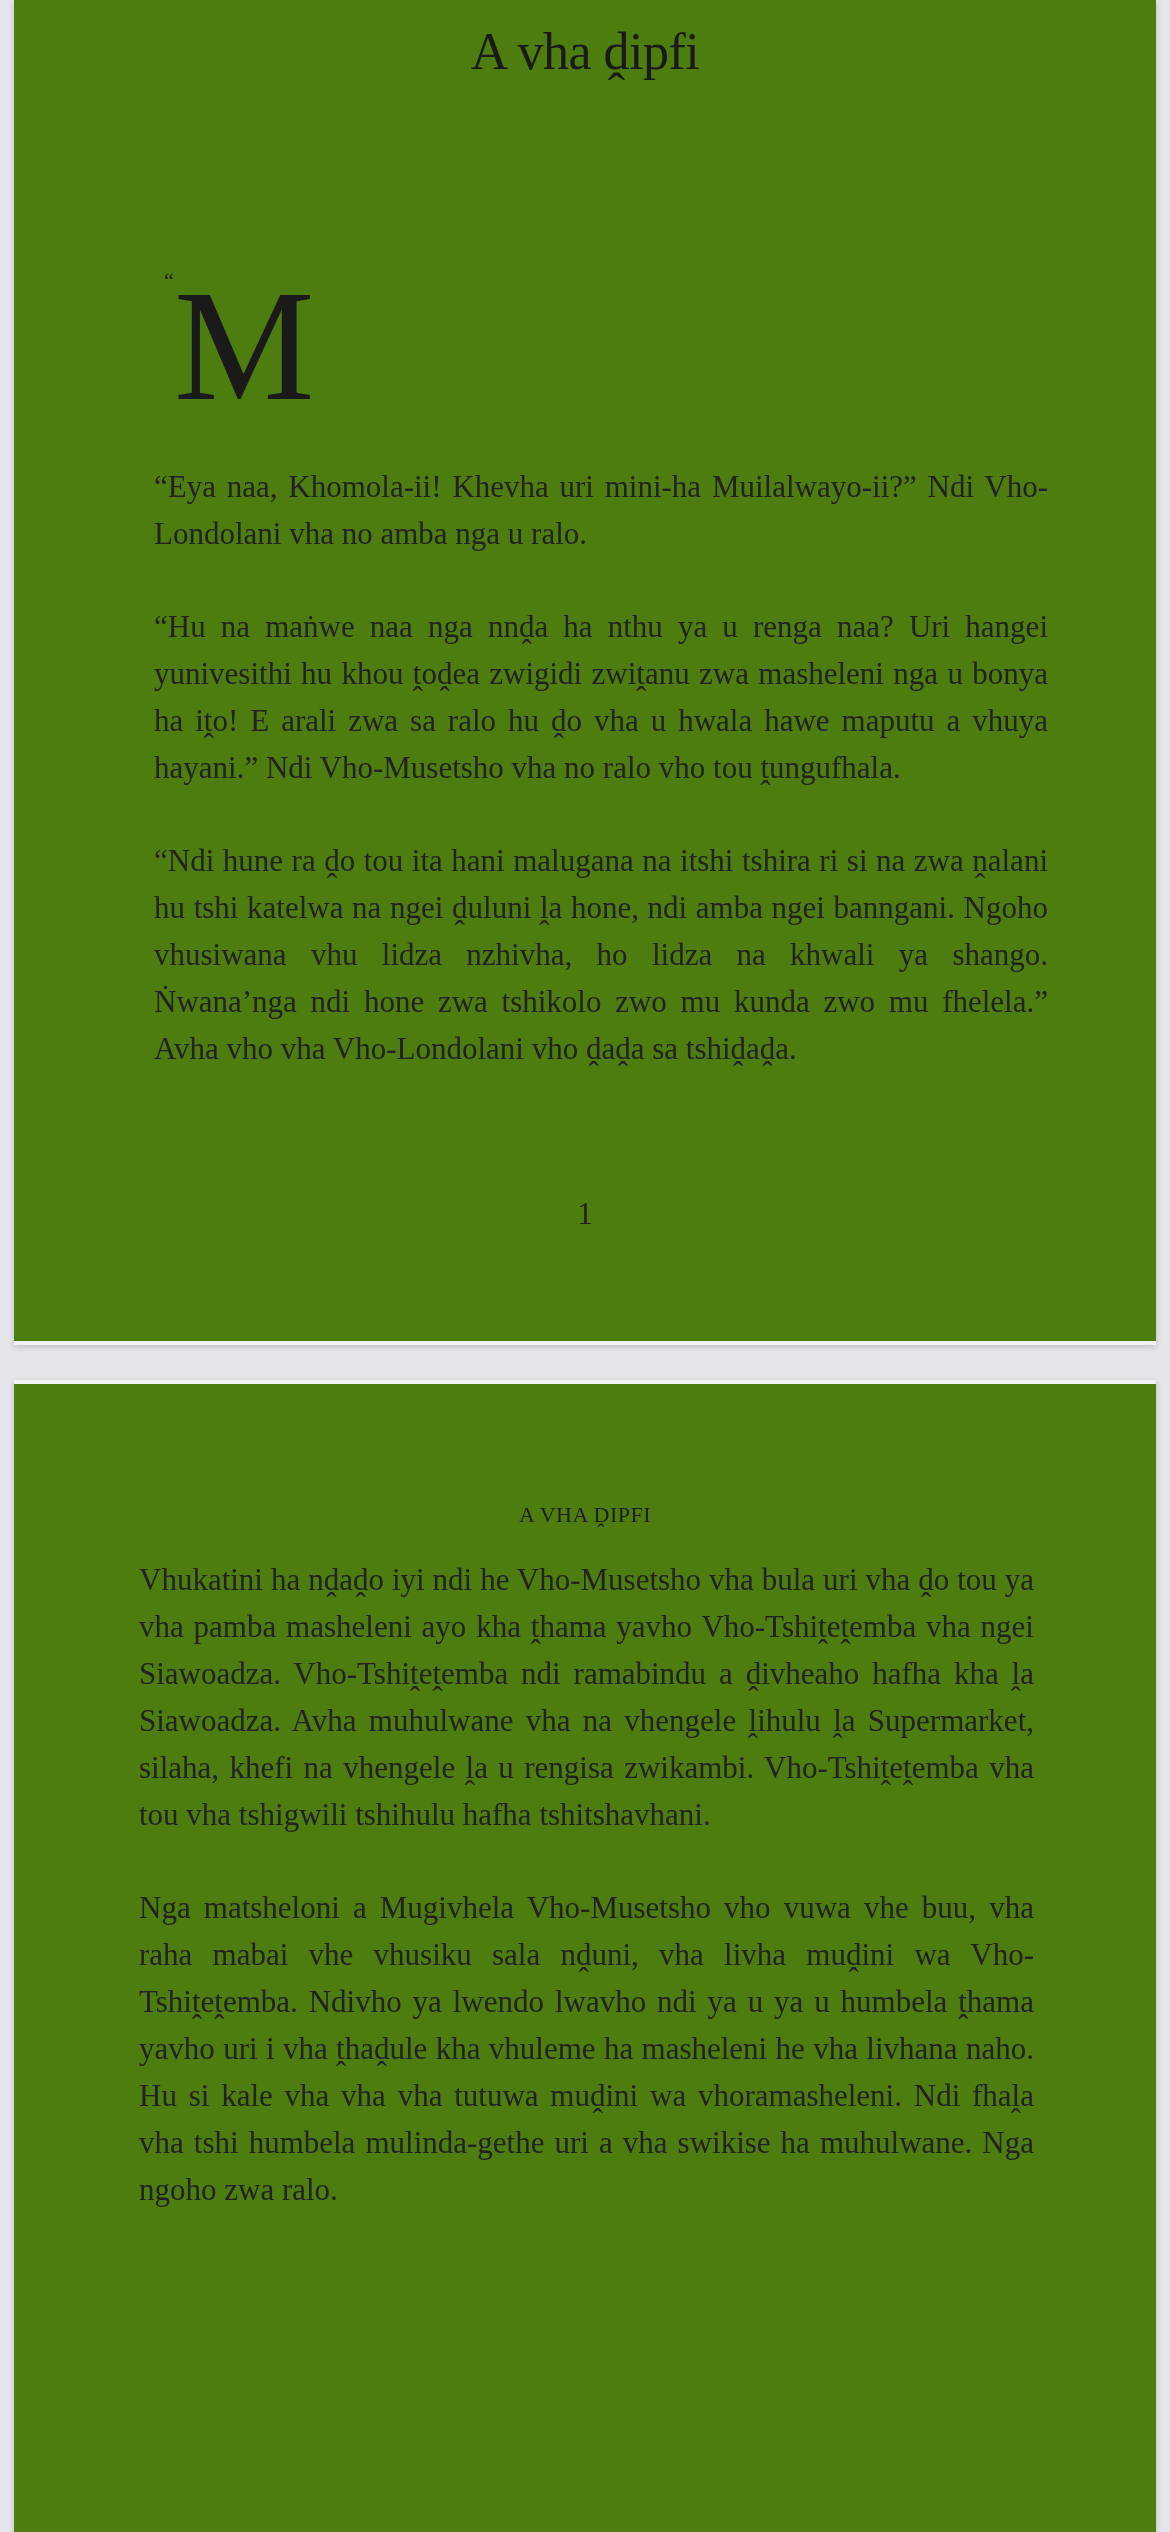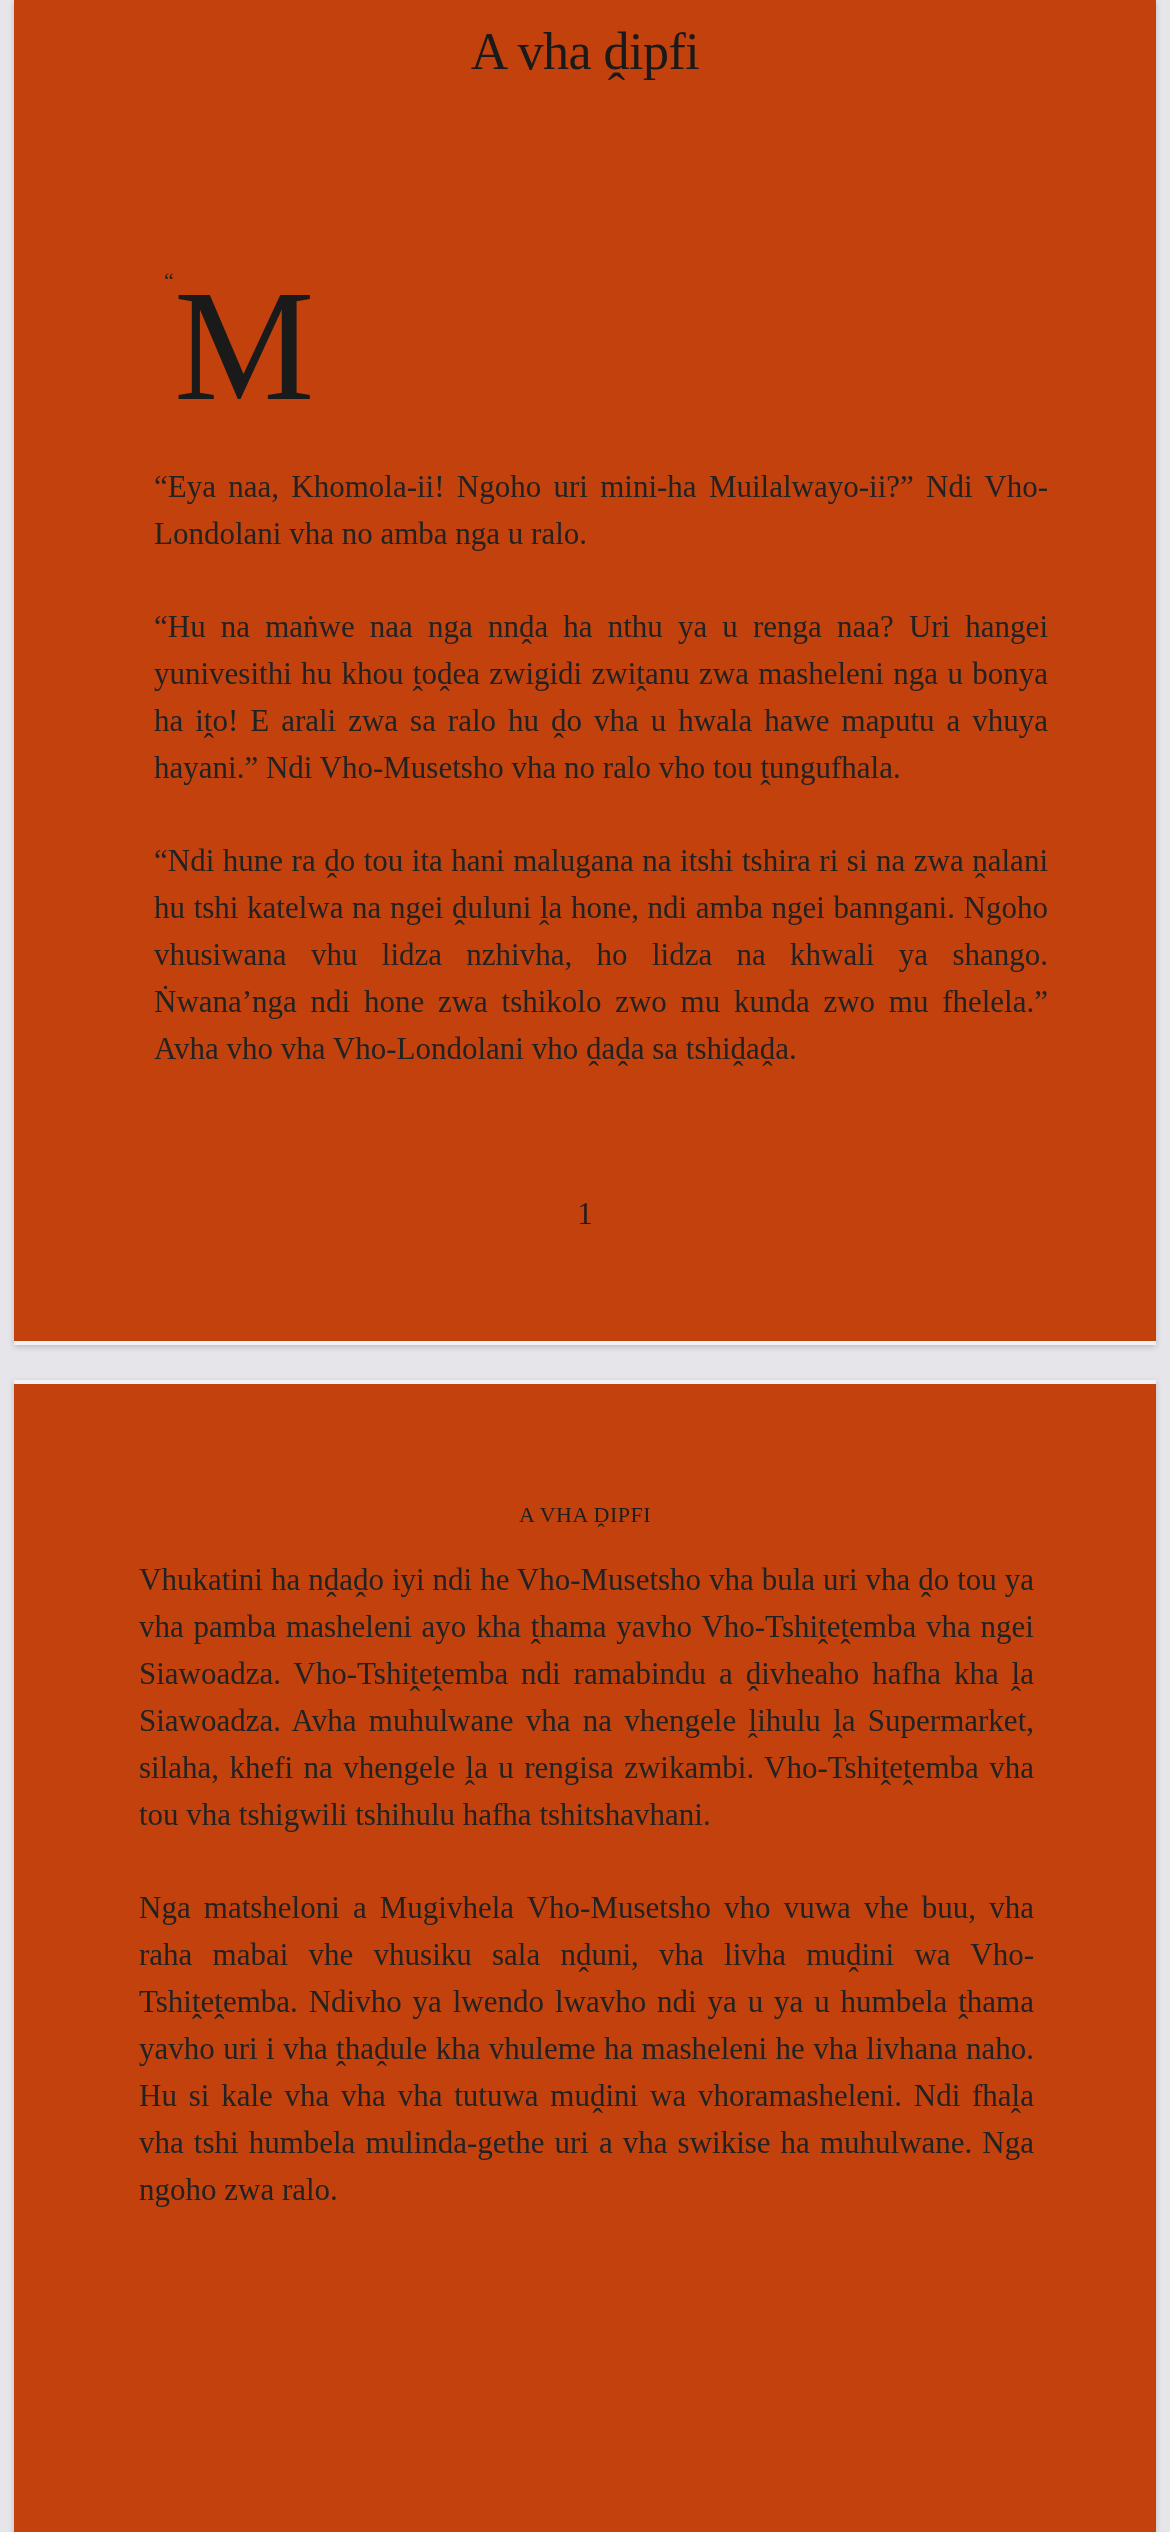--- a/index.html
+++ b/index.html
@@ -9,21 +9,21 @@
     overflow: hidden;
     background: #e6e5ea;
     font-family: "Liberation Serif", "DejaVu Serif", serif;
     color: #1e1e1e;
     position: relative;
   }
   .page {
     position: absolute;
     left: 14px;
     width: 1142px;
-    background: #c2410c;
+    background: #4d7c0f;
     box-shadow: 0 2px 6px rgba(0,0,0,0.18);
   }
   .page::after {
     content: "";
     position: absolute;
     left: 0; right: 0; bottom: 0; height: 4px;
     background: #f2f2f4;
   }
   #page1 { top: 0; height: 1345px; }
   #page2 { top: 1380px; height: 1200px; border-top: 4px solid #f2f2f4; }
@@ -78,21 +78,21 @@
 <body>
 
 <div class="page" id="page1">
   <div class="chapter-title">A vha ḓipfi</div>
 
   <div class="body-text" style="top:276px;">
     <div class="para dropcap-para">
       <span class="dropcap-quote">“</span>
       <span class="dropcap">M</span>
     </div>
-    <p class="para">“Eya naa, Khomola-ii! Ngoho uri mini-ha Muilalwayo-ii?” Ndi Vho-Londolani vha no amba nga u ralo.</p>
+    <p class="para">“Eya naa, Khomola-ii! Khevha uri mini-ha Muilalwayo-ii?” Ndi Vho-Londolani vha no amba nga u ralo.</p>
     <p class="para">“Hu na maṅwe naa nga nnḓa ha nthu ya u renga naa? Uri hangei yunivesithi hu khou ṱoḓea zwigidi zwiṱanu zwa masheleni nga u bonya ha iṱo!  E arali zwa sa ralo hu ḓo vha u hwala hawe maputu a vhuya hayani.” Ndi Vho-Musetsho vha no ralo vho tou ṱungufhala.</p>
     <p class="para">“Ndi hune ra ḓo tou ita hani malugana na itshi tshira ri si na zwa ṋalani hu tshi katelwa na ngei ḓuluni ḽa hone, ndi amba ngei banngani. Ngoho vhusiwana vhu lidza nzhivha, ho lidza na khwali ya shango. Ṅwana’nga ndi hone zwa tshikolo zwo mu kunda zwo mu fhelela.” Avha vho vha Vho-Londolani vho ḓaḓa sa tshiḓaḓa.</p>
   </div>
 
   <div class="page-number">1</div>
 </div>
 
 <div class="page" id="page2">
   <div class="running-header">A VHA ḒIPFI</div>
   <div class="body-text">

